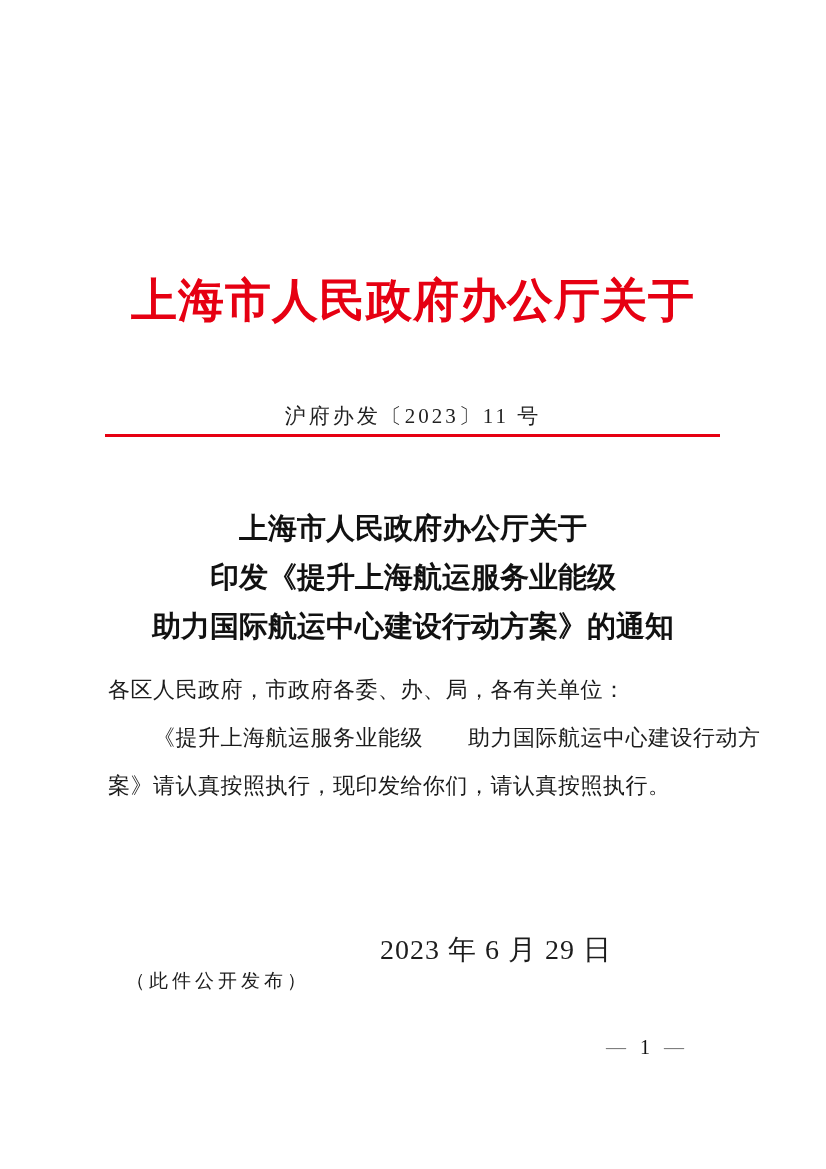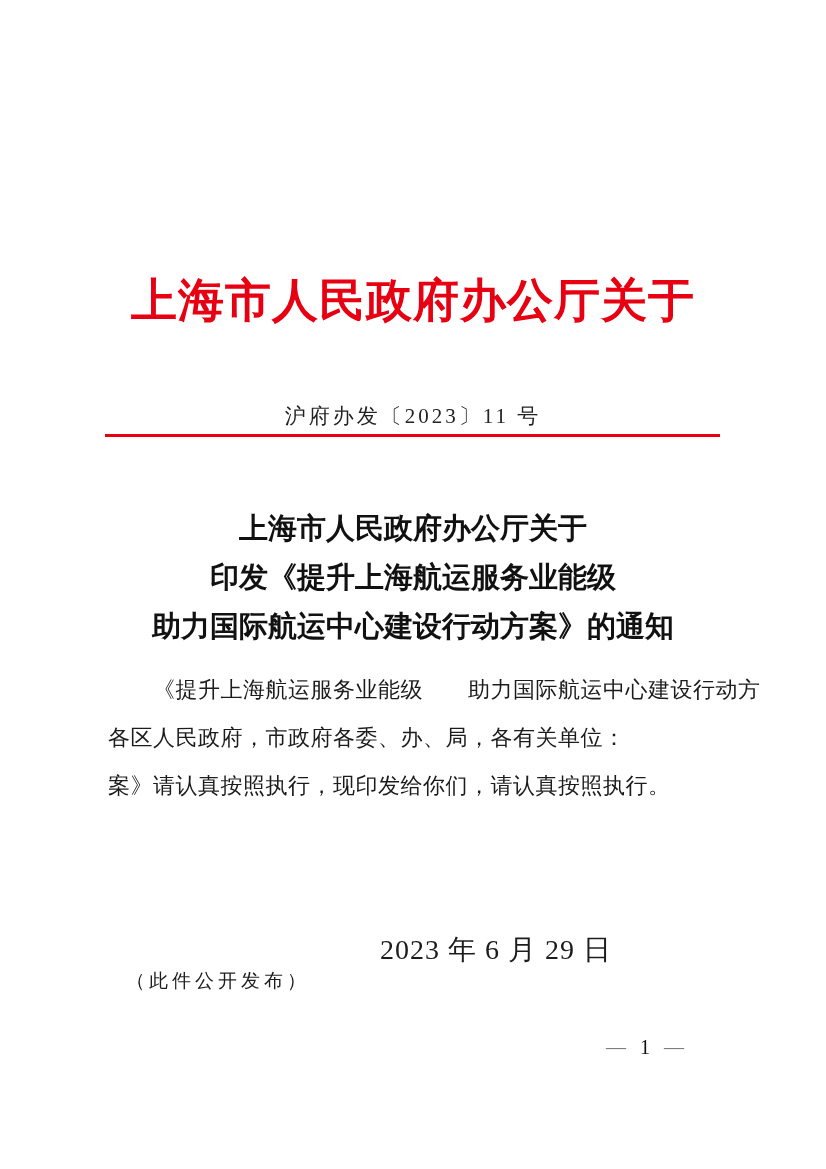--- a/index.html
+++ b/index.html
@@ -125,22 +125,22 @@
 
   <div class="red-rule"></div>
 
   <div class="notice-title">
     <div class="title-line">上海市人民政府办公厅关于</div>
     <div class="title-line">印发《提升上海航运服务业能级</div>
     <div class="title-line">助力国际航运中心建设行动方案》的通知</div>
   </div>
 
   <div class="body-block">
+    <div class="body-line">各区人民政府，市政府各委、办、局，各有关单位：</div>
     <div class="body-line">　　《提升上海航运服务业能级　　助力国际航运中心建设行动方</div>
-    <div class="body-line">各区人民政府，市政府各委、办、局，各有关单位：</div>
     <div class="body-line">案》请认真按照执行，现印发给你们，请认真按照执行。</div>
   </div>
 
   <div class="issue-date">2023 年 6 月 29 日</div>
 
   <div class="release-note">（此件公开发布）</div>
 
   <div class="page-number">
     <span class="dash">—</span>
     <span>1</span>

